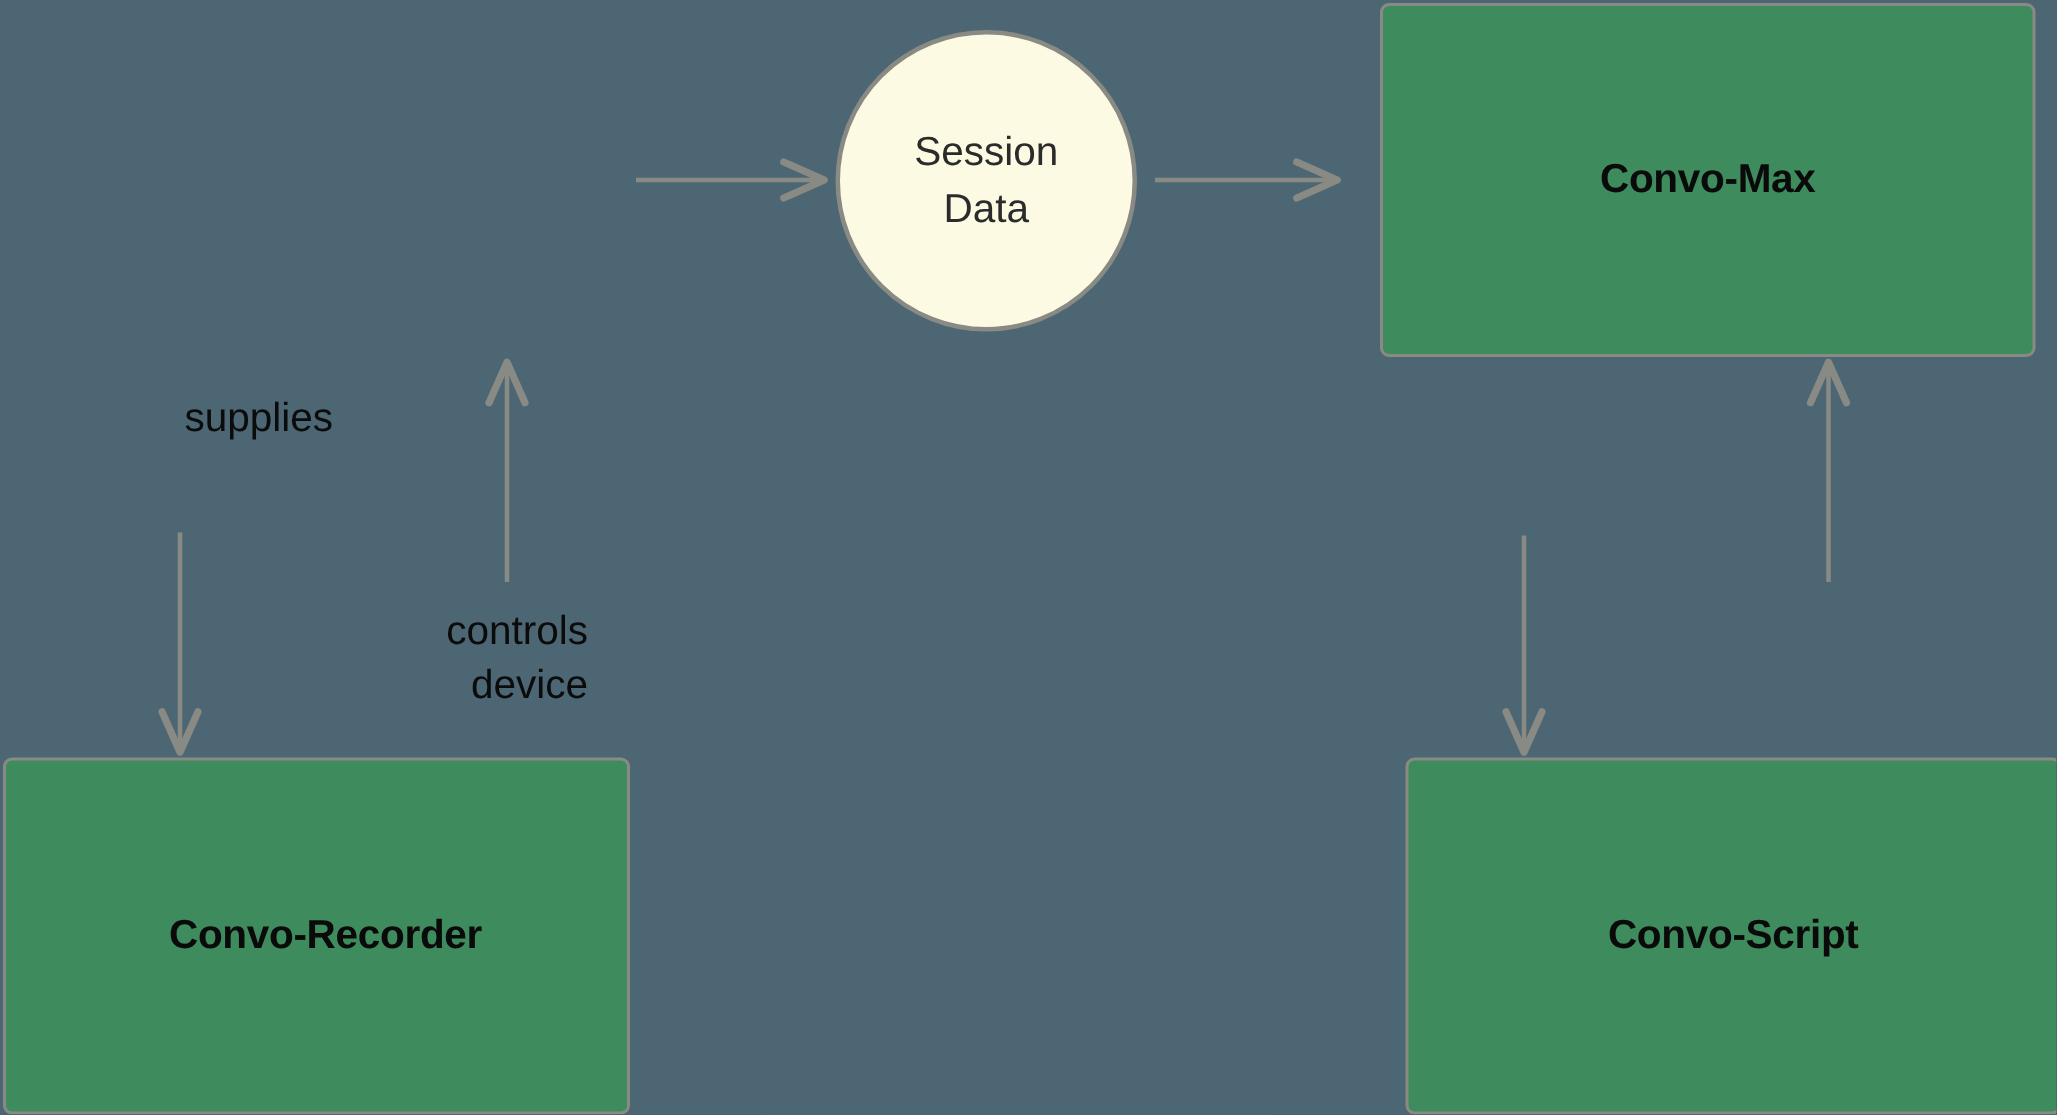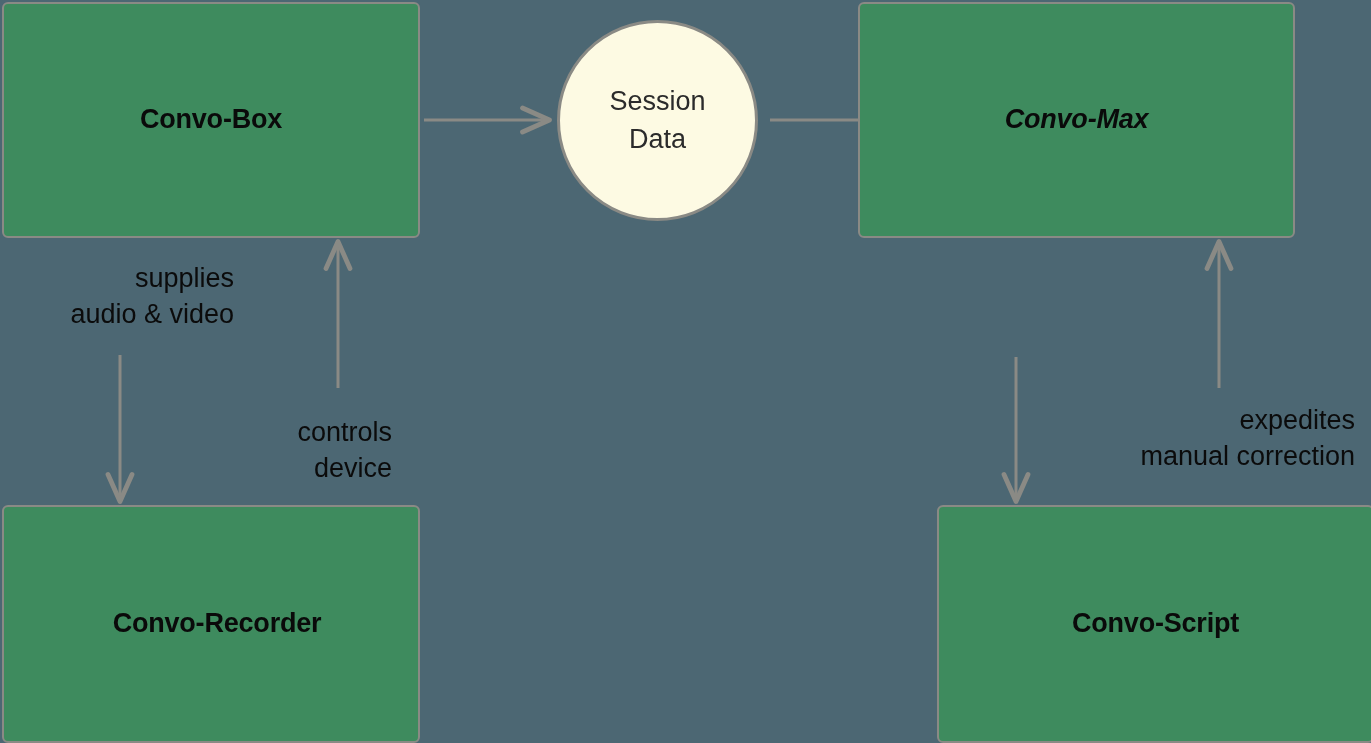--- a/index.html
+++ b/index.html
@@ -62,21 +62,21 @@
   svg.edges {
     position: absolute;
     left: 0;
     top: 0;
     width: 1371px;
     height: 743px;
     pointer-events: none;
   }
   
   #box-convo-box { left: 2px; top: 2px; width: 418px; height: 236px; }
-  #box-convo-max { left: 858px; top: 2px; width: 437px; height: 236px; font-style: italic; }
+  #box-convo-max { left: 920px; top: 2px; width: 437px; height: 236px; }
   #box-convo-recorder { left: 2px; top: 505px; width: 418px; height: 238px; padding-left: 12px; }
   #box-convo-script { left: 893px; top: 505px; width: 437px; height: 238px; margin-left: 44px; }
   #circle-session-data { left: 557px; top: 20px; width: 201px; height: 201px; }
 </style>
 </head>
 <body>
 
 <div id="canvas">
 
   <svg class="edges" viewBox="0 0 1371 743" xmlns="http://www.w3.org/2000/svg">
@@ -104,40 +104,36 @@
 
     <g>
       <line x1="1016" y1="357" x2="1016" y2="500" stroke="#8a8a85" stroke-width="3" marker-end="url(#arrowhead)"></line>
     </g>
 
     <g>
       <line x1="1219" y1="388" x2="1219" y2="243" stroke="#8a8a85" stroke-width="3" marker-end="url(#arrowhead)"></line>
     </g>
   </svg>
 
-  <div id="box-convo-box" class="node-box">
-    <span class="node-label">Convo-Box</span>
-  </div>
 
   <div id="circle-session-data" class="node-circle">
     <span class="node-label"><span>Session</span><br><span>Data</span></span>
   </div>
 
   <div id="box-convo-max" class="node-box">
     <span class="node-label">Convo-Max</span>
   </div>
 
   <div id="box-convo-recorder" class="node-box">
     <span class="node-label">Convo-Recorder</span>
   </div>
 
   <div id="box-convo-script" class="node-box">
     <span class="node-label">Convo-Script</span>
   </div>
 
-  <div class="edge-label right-align" style="left: 12px; top: 260px; width: 222px;"><span>supplies</span><br><span>audio &amp; video</span></div>
+  <div class="edge-label right-align" style="left: 0px; top: 260px; width: 222px;"><span>supplies</span><br></div>
 
-  <div class="edge-label right-align" style="left: 180px; top: 402px; width: 212px; margin-top: 12px;"><span>controls</span><br><span>device</span></div>
+  <div class="edge-label right-align" style="left: 180px; top: 402px; width: 212px;"><span>controls</span><br><span>device</span></div>
 
 
-  <div class="edge-label right-align" style="left: 1022px; top: 402px; width: 333px;"><span>expedites</span><br><span>manual correction</span></div>
 
 </div>
 
 </body></html>

